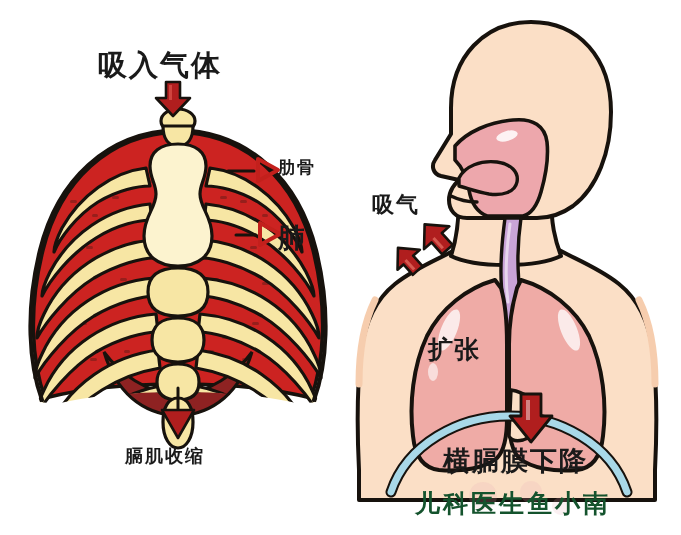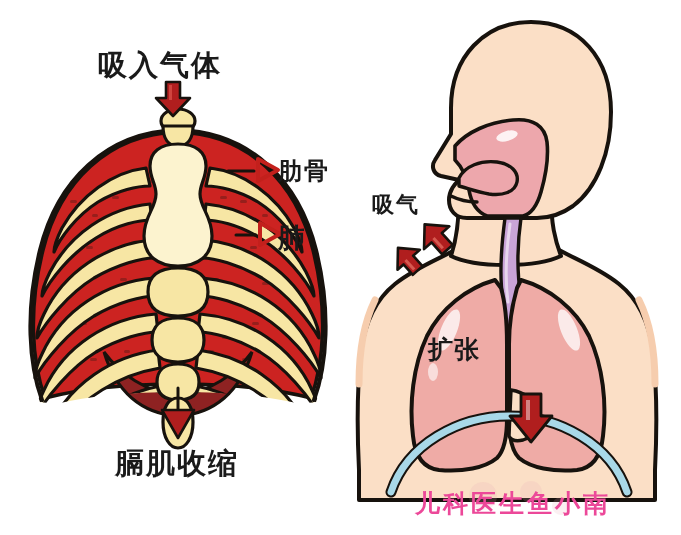--- a/index.html
+++ b/index.html
@@ -35,31 +35,31 @@
   .cap {
     position: absolute;
     color: #1a1a1a;
     font-weight: 700;
     letter-spacing: 2px;
     white-space: nowrap;
     line-height: 1.32;
     text-align: center;
   }
   #cap-inhale-gas   { left: 98px;  top: 46px;  font-size: 29px; }
-  #cap-rib          { left: 278px; top: 156px; font-size: 24px; }
+  #cap-rib          { left: 278px; top: 156px; font-size: 17px; }
   #cap-lung         { left: 278px; top: 220px; font-size: 27px; }
   #cap-diaphragm-contract {
-    left: 72px; top: 444px; font-size: 29px; width: 210px;
+    left: 60px; top: 444px; font-size: 18px; width: 210px;
   }
   #cap-inhale       { left: 372px; top: 190px; font-size: 22px; }
   #cap-expand       { left: 428px; top: 333px; font-size: 25px; letter-spacing: 1px; }
   #cap-diaphragm-down { left: 443px; top: 443px; font-size: 27px; }
   #cap-watermark {
     left: 415px; top: 487px; font-size: 25px;
-    color: #ec4899; font-weight: 700; letter-spacing: 3px;
+    color: #14532d; font-weight: 700; letter-spacing: 3px;
   }
   .cap-line { display: block; }
 
   .marker { position: absolute; }
 </style>
 </head>
 <body>
 
 <div class="stage">
 
@@ -349,16 +349,17 @@
   <div class="cap" id="cap-lung">肺</div>
 
   <div class="cap" id="cap-diaphragm-contract">
     <span class="cap-line">膈肌收缩</span>
   </div>
 
   <div class="cap" id="cap-inhale">吸气</div>
 
   <div class="cap" id="cap-expand">扩张</div>
 
+  <div class="cap" id="cap-diaphragm-down">横膈膜下降</div>
 
   <div class="cap" id="cap-watermark">儿科医生鱼小南</div>
 
 </div>
 
 </body></html>

